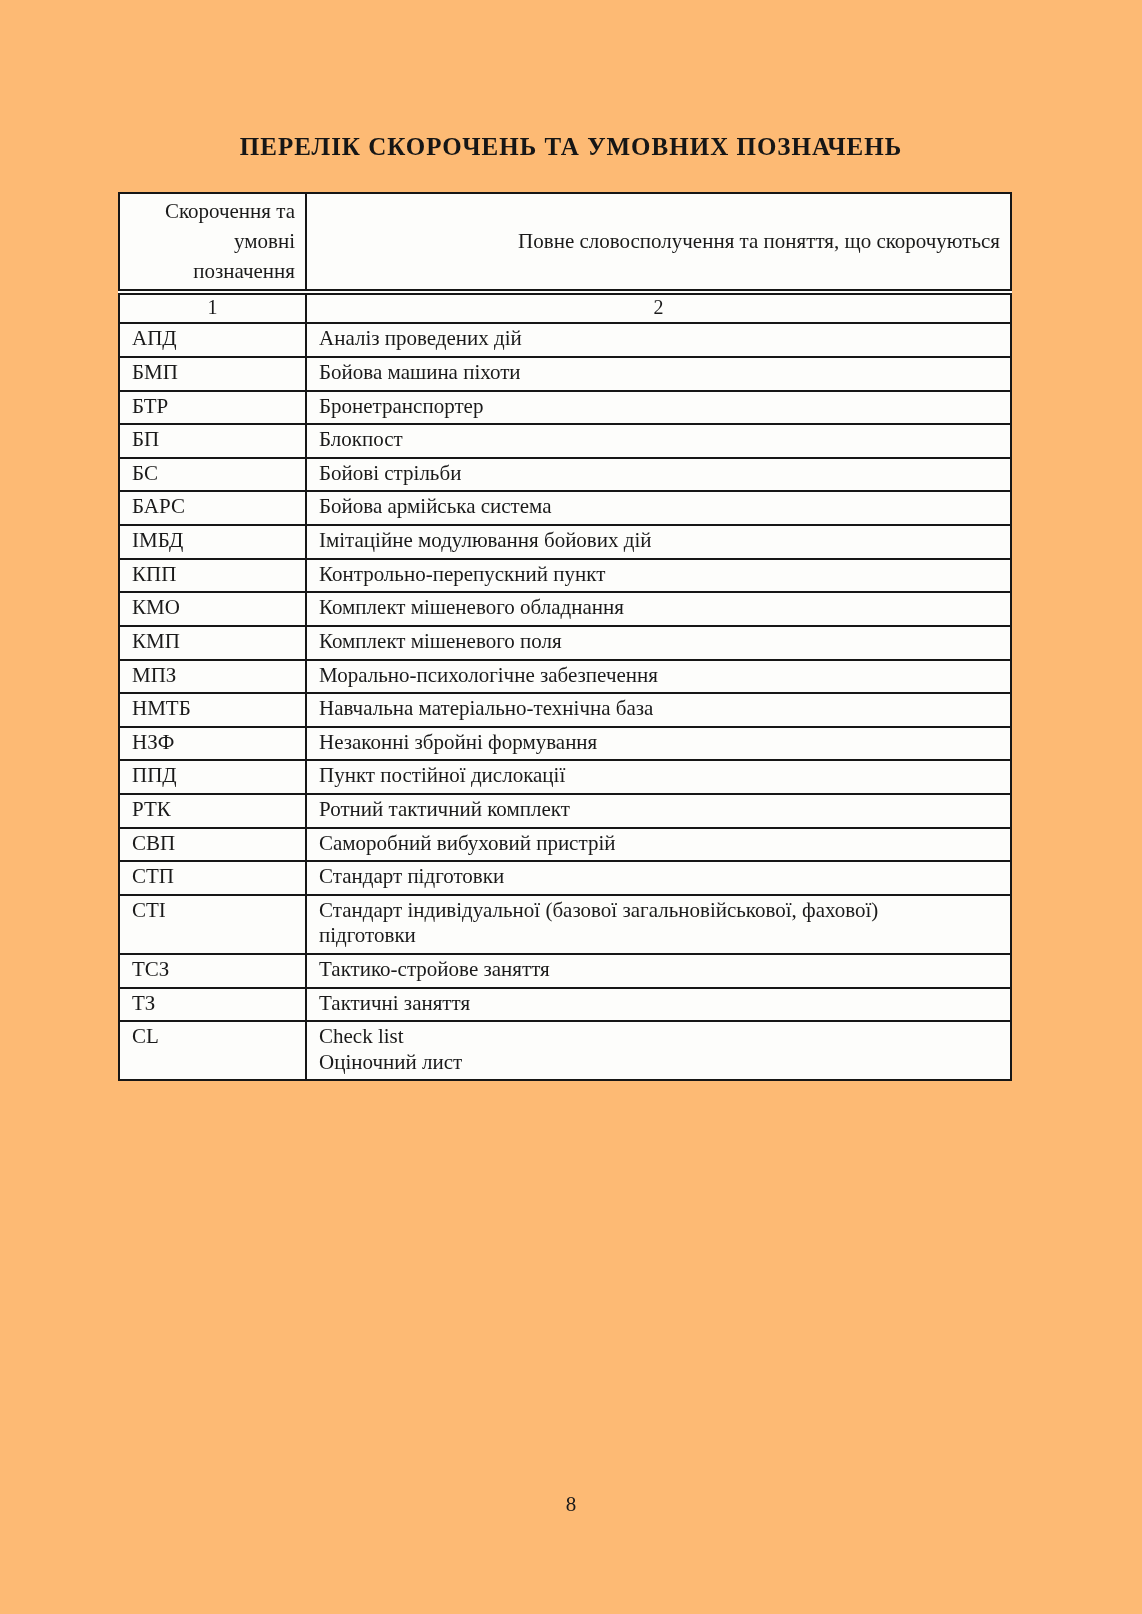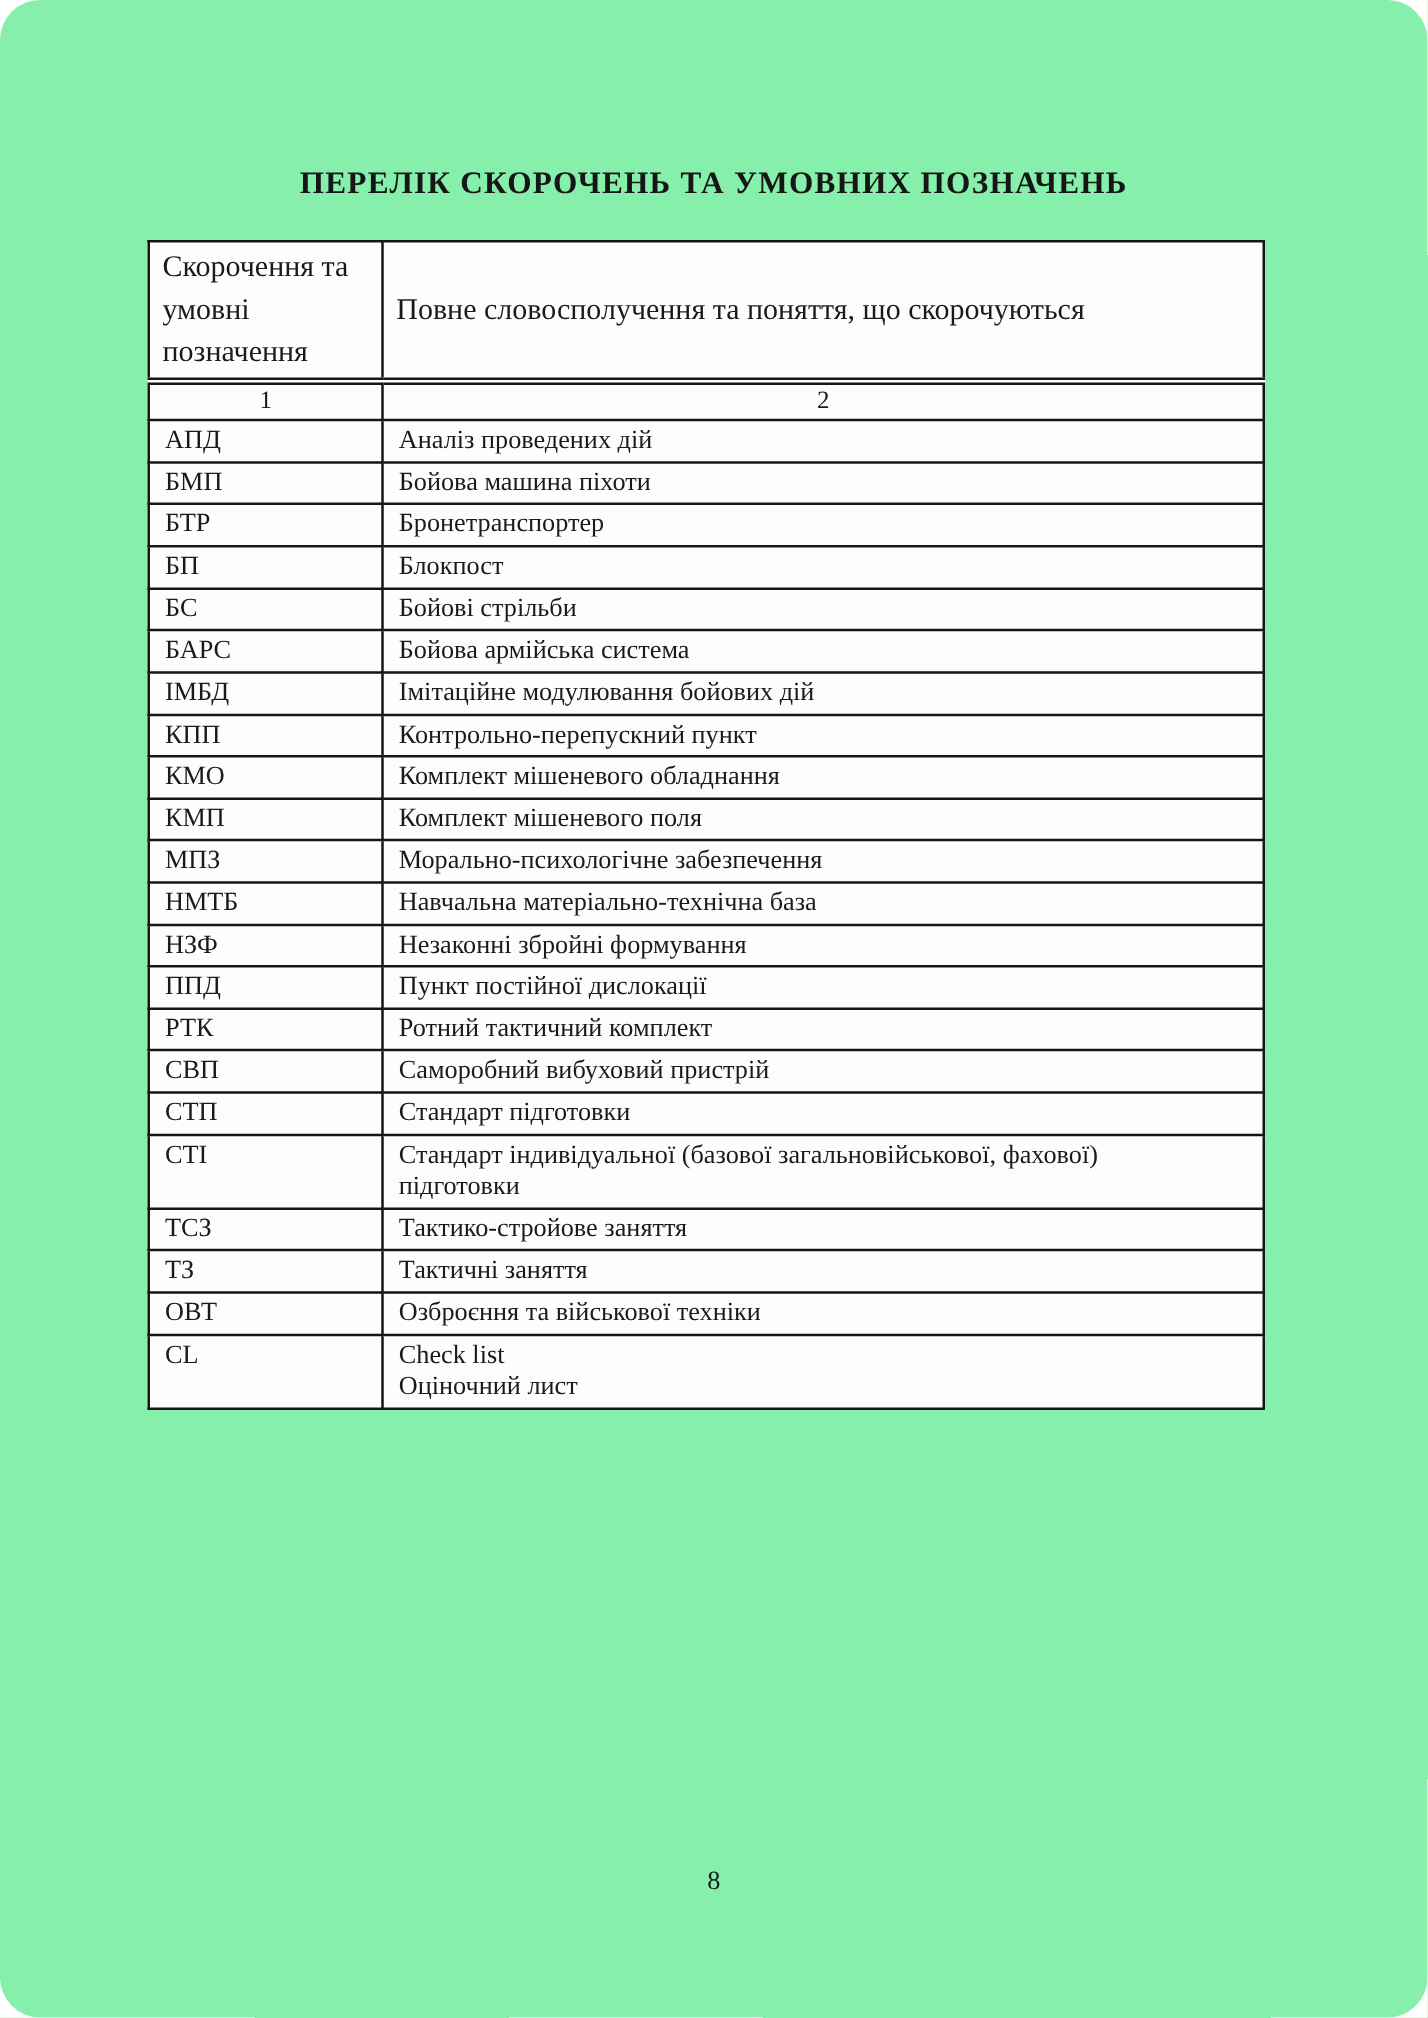--- a/index.html
+++ b/index.html
@@ -4,25 +4,24 @@
 <style>
   html, body {
     margin: 0;
     padding: 0;
     background: #ffffff;
   }
   .page {
     position: relative;
     width: 1142px;
     height: 1614px;
-    background: #86efac;
+    background: #fdba74;
     font-family: "Liberation Serif", "DejaVu Serif", serif;
     color: #1a1a1a;
     overflow: hidden;
-    border-radius: 32px;
   }
   .doc-title {
     position: absolute;
     top: 133px;
     left: 60px;
     width: 1022px;
     margin: 0;
     text-align: center;
     font-size: 25px;
     font-weight: bold;
@@ -40,23 +39,23 @@
   }
   .abbr-table col.c1 { width: 187px; }
   .abbr-table th,
   .abbr-table td {
     border: 2px solid #161616;
     font-weight: normal;
     vertical-align: middle;
     overflow: hidden;
   }
   .abbr-table thead th.hdr {
-    font-size: 24px;
+    font-size: 21px;
     line-height: 1.42;
-    text-align: left;
+    text-align: right;
     padding: 3px 10px;
     border-bottom: 6px double #161616;
   }
   .abbr-table tr.index-row td {
     font-size: 20px;
     text-align: center;
     padding: 0 8px 2px;
     line-height: 1.25;
   }
   .abbr-table tbody td {
@@ -201,24 +200,20 @@
   <tr>
     <td class="abbr">ТСЗ</td>
     <td class="def">Тактико-стройове заняття</td>
   </tr>
 
   <tr>
     <td class="abbr">ТЗ</td>
     <td class="def">Тактичні заняття</td>
   </tr>
 
-  <tr>
-    <td class="abbr">ОВТ</td>
-    <td class="def">Озброєння та військової техніки</td>
-  </tr>
 
   <tr>
     <td class="abbr">CL</td>
     <td class="def">Check list
 Оціночний лист</td>
   </tr>
 </tbody>
   </table>
 
   <div class="page-number">8</div>

